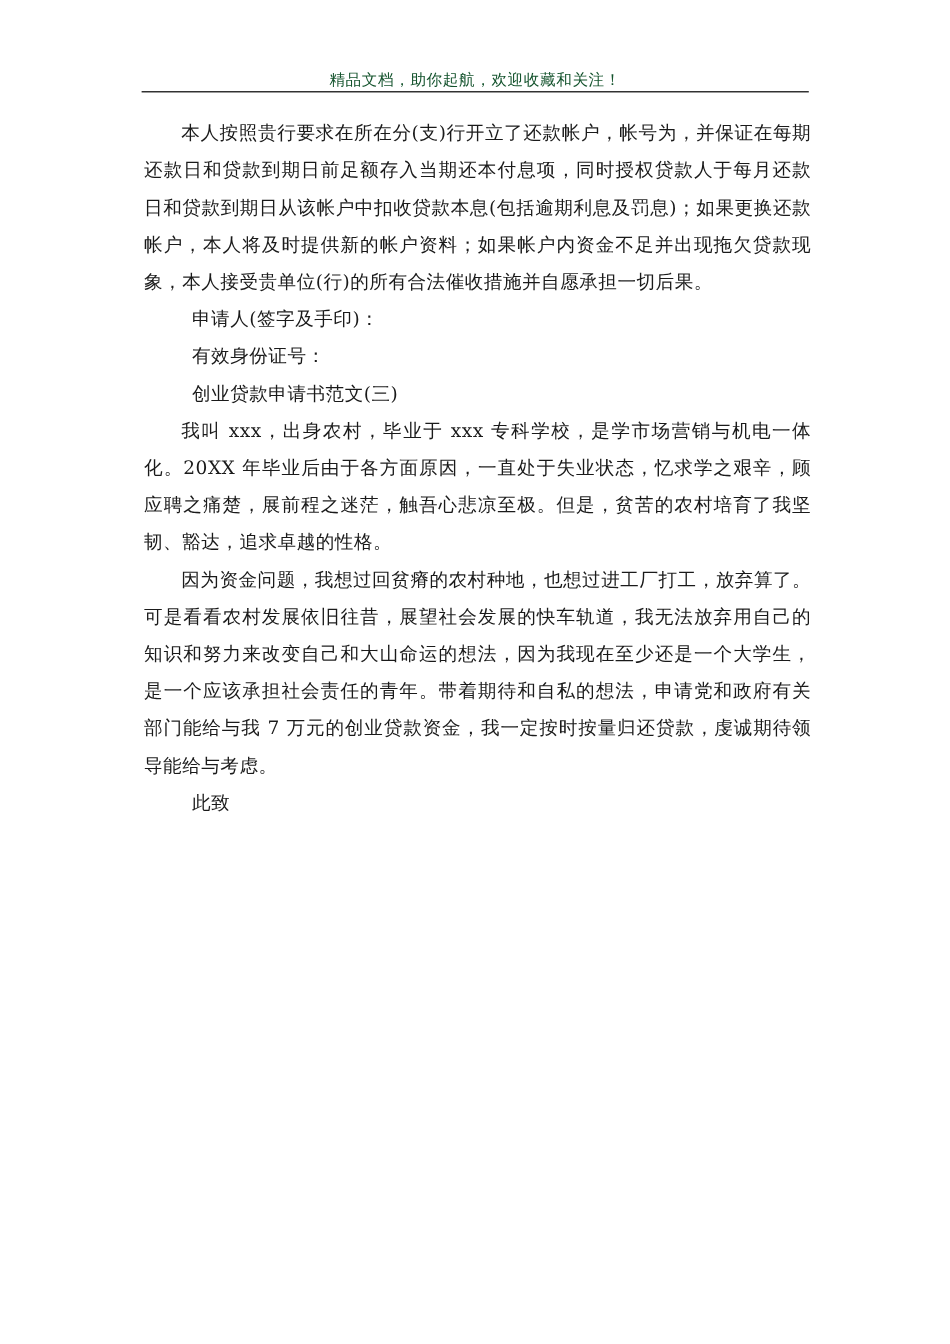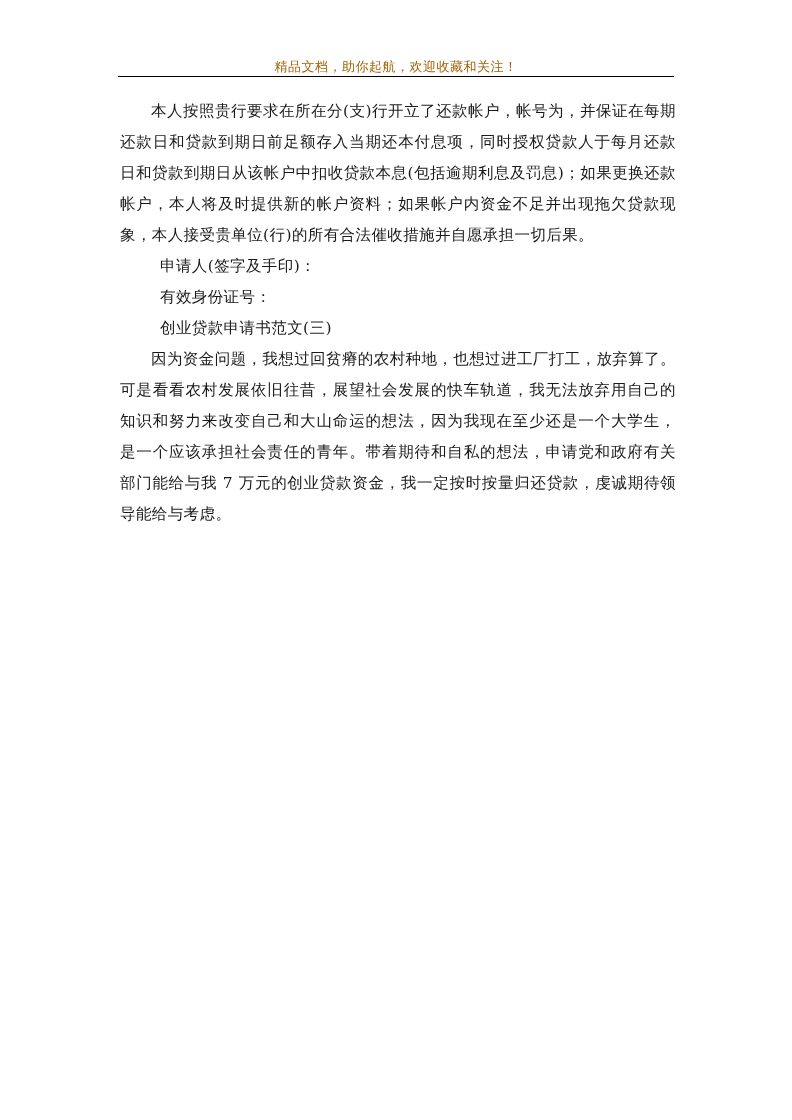--- a/index.html
+++ b/index.html
@@ -18,21 +18,21 @@
     .page-header {
       position: absolute;
       left: 118px;
       top: 56px;
       width: 556px;
       height: 20px;
       border-bottom: 1px solid #000000;
       text-align: center;
     }
     .page-header-text {
-      color: #a16207;
+      color: #14532d;
       font-size: 13px;
       line-height: 18px;
       letter-spacing: 0.5px;
     }
     .content {
       position: absolute;
       left: 120px;
       top: 96px;
       width: 556px;
     }
@@ -55,14 +55,16 @@
 
 <div class="page-header">
   <span class="page-header-text">精品文档，助你起航，欢迎收藏和关注！</span>
 </div>
 
 <div class="content">
   <p class="para indent">本人按照贵行要求在所在分(支)行开立了还款帐户，帐号为，并保证在每期还款日和贷款到期日前足额存入当期还本付息项，同时授权贷款人于每月还款日和贷款到期日从该帐户中扣收贷款本息(包括逾期利息及罚息)；如果更换还款帐户，本人将及时提供新的帐户资料；如果帐户内资金不足并出现拖欠贷款现象，本人接受贵单位(行)的所有合法催收措施并自愿承担一切后果。</p>
   <p class="para short">申请人(签字及手印)：</p>
   <p class="para short">有效身份证号：</p>
   <p class="para short">创业贷款申请书范文(三)</p>
+  <p class="para indent">我叫 xxx，出身农村，毕业于 xxx 专科学校，是学市场营销与机电一体化。20XX 年毕业后由于各方面原因，一直处于失业状态，忆求学之艰辛，顾应聘之痛楚，展前程之迷茫，触吾心悲凉至极。但是，贫苦的农村培育了我坚韧、豁达，追求卓越的性格。</p>
   <p class="para indent">因为资金问题，我想过回贫瘠的农村种地，也想过进工厂打工，放弃算了。可是看看农村发展依旧往昔，展望社会发展的快车轨道，我无法放弃用自己的知识和努力来改变自己和大山命运的想法，因为我现在至少还是一个大学生，是一个应该承担社会责任的青年。带着期待和自私的想法，申请党和政府有关部门能给与我 7 万元的创业贷款资金，我一定按时按量归还贷款，虔诚期待领导能给与考虑。</p>
+  <p class="para short">此致</p>
 </div>
 
 </body></html>

